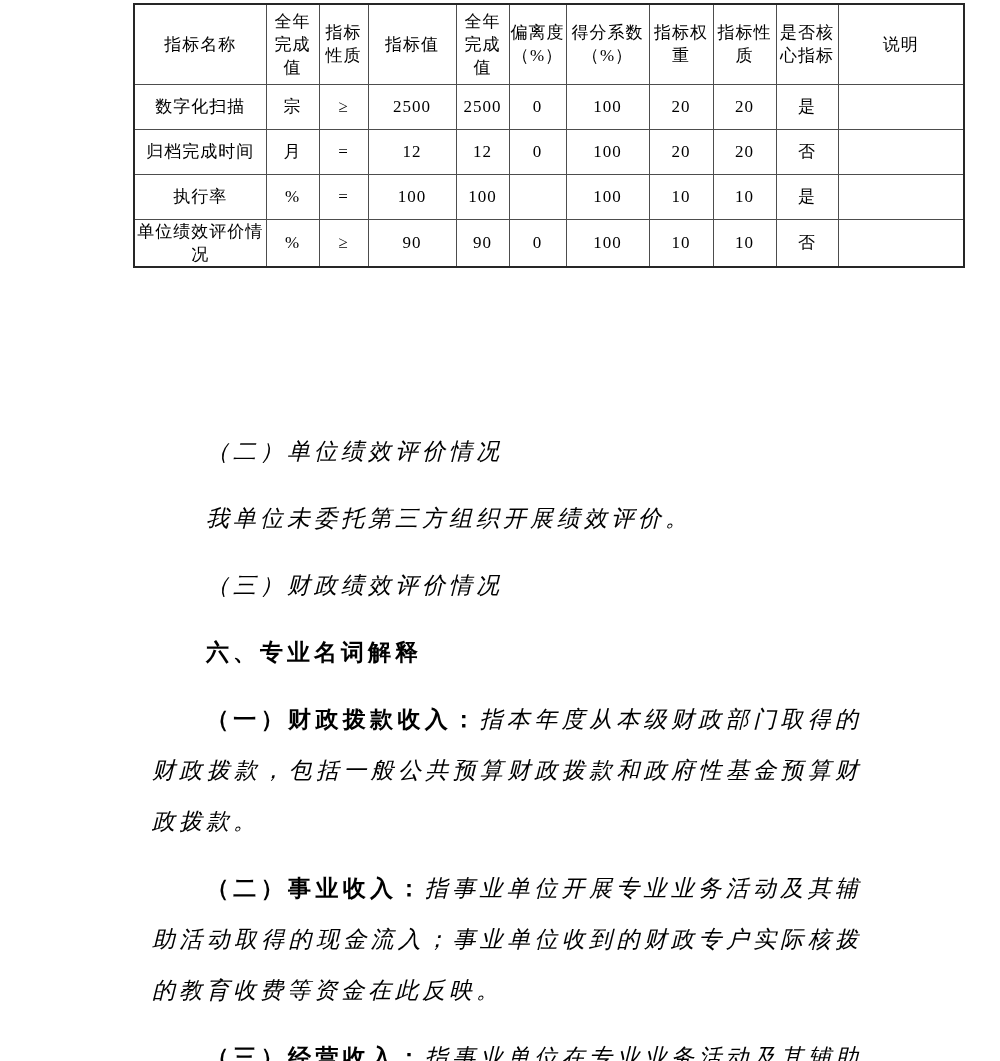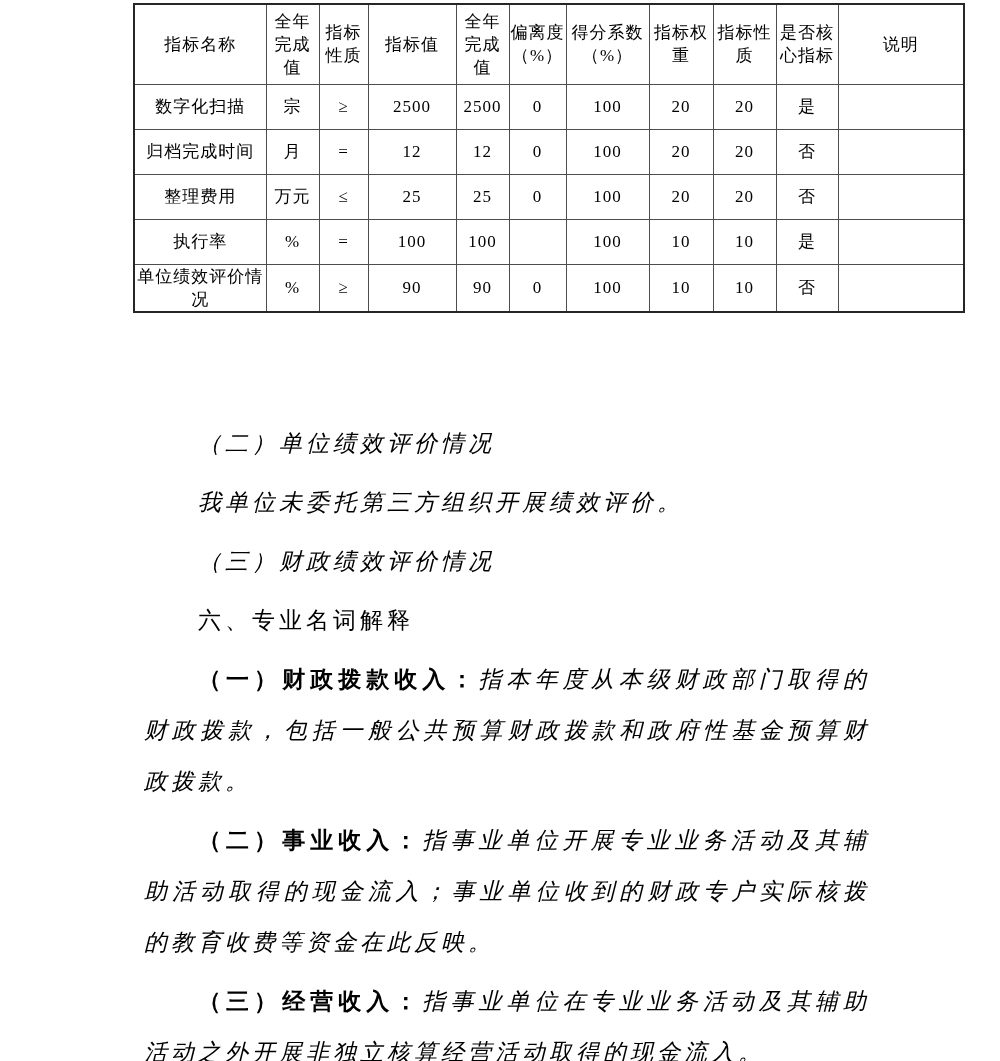--- a/index.html
+++ b/index.html
@@ -42,29 +42,29 @@
   .text-block {
     position: absolute;
     left: 136px;
     top: 410px;
     width: 742px;
     font-size: 23px;
     line-height: 51px;
     letter-spacing: 4px;
   }
   .text-block p {
-    margin: 8px;
+    margin: 16px;
     text-indent: 54px;
     text-align: justify;
     text-justify: inter-character;
   }
   .kai { font-style: italic; }
   .heading-bold {
     font-family: "Liberation Sans", "DejaVu Sans", sans-serif;
-    font-weight: normal;
+    font-weight: bold;
     font-style: normal;
   }
   .lead {
     font-family: "Liberation Sans", "DejaVu Sans", sans-serif;
     font-weight: bold;
     font-style: normal;
   }
 </style>
 </head>
 <body>
@@ -121,33 +121,20 @@
         <td>12</td>
         <td>12</td>
         <td>0</td>
         <td>100</td>
         <td>20</td>
         <td>20</td>
         <td>否</td>
         <td></td>
       </tr>
       <tr>
-        <td>整理费用</td>
-        <td>万元</td>
-        <td>≤</td>
-        <td>25</td>
-        <td>25</td>
-        <td>0</td>
-        <td>100</td>
-        <td>20</td>
-        <td>20</td>
-        <td>否</td>
-        <td></td>
-      </tr>
-      <tr>
         <td>执行率</td>
         <td>%</td>
         <td>=</td>
         <td>100</td>
         <td>100</td>
         <td></td>
         <td>100</td>
         <td>10</td>
         <td>10</td>
         <td>是</td>

